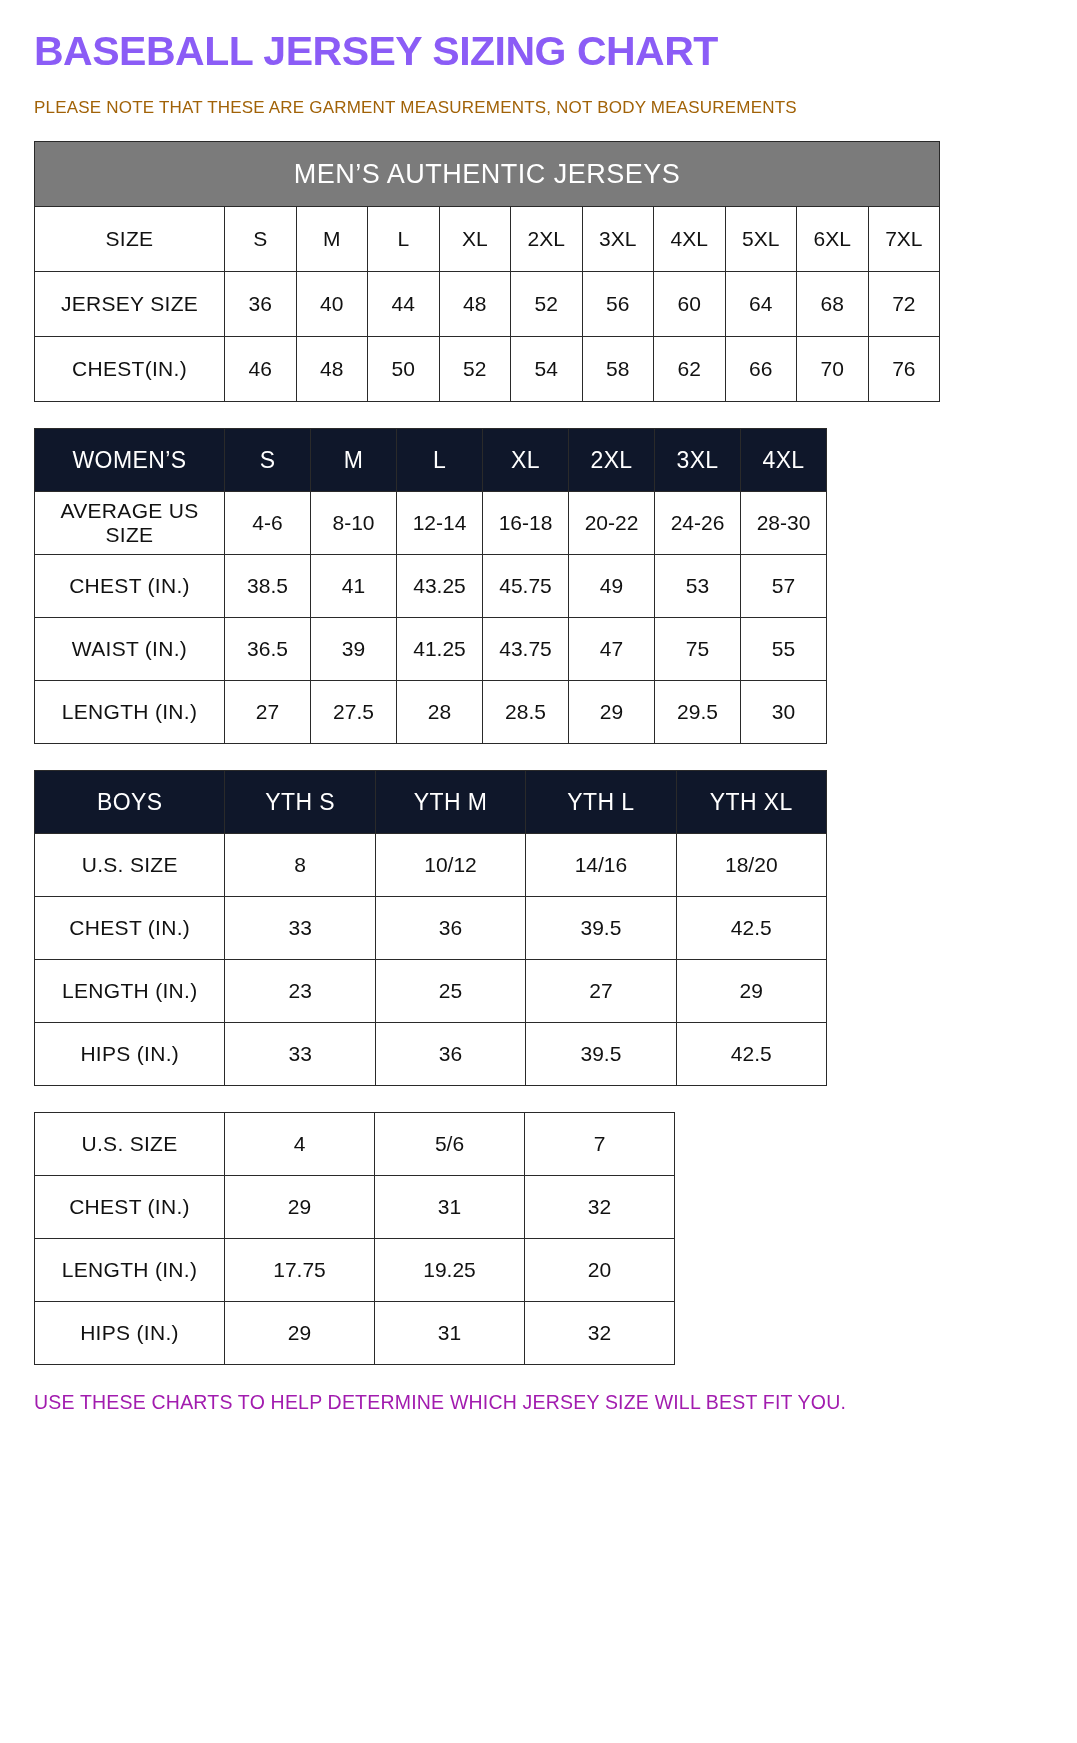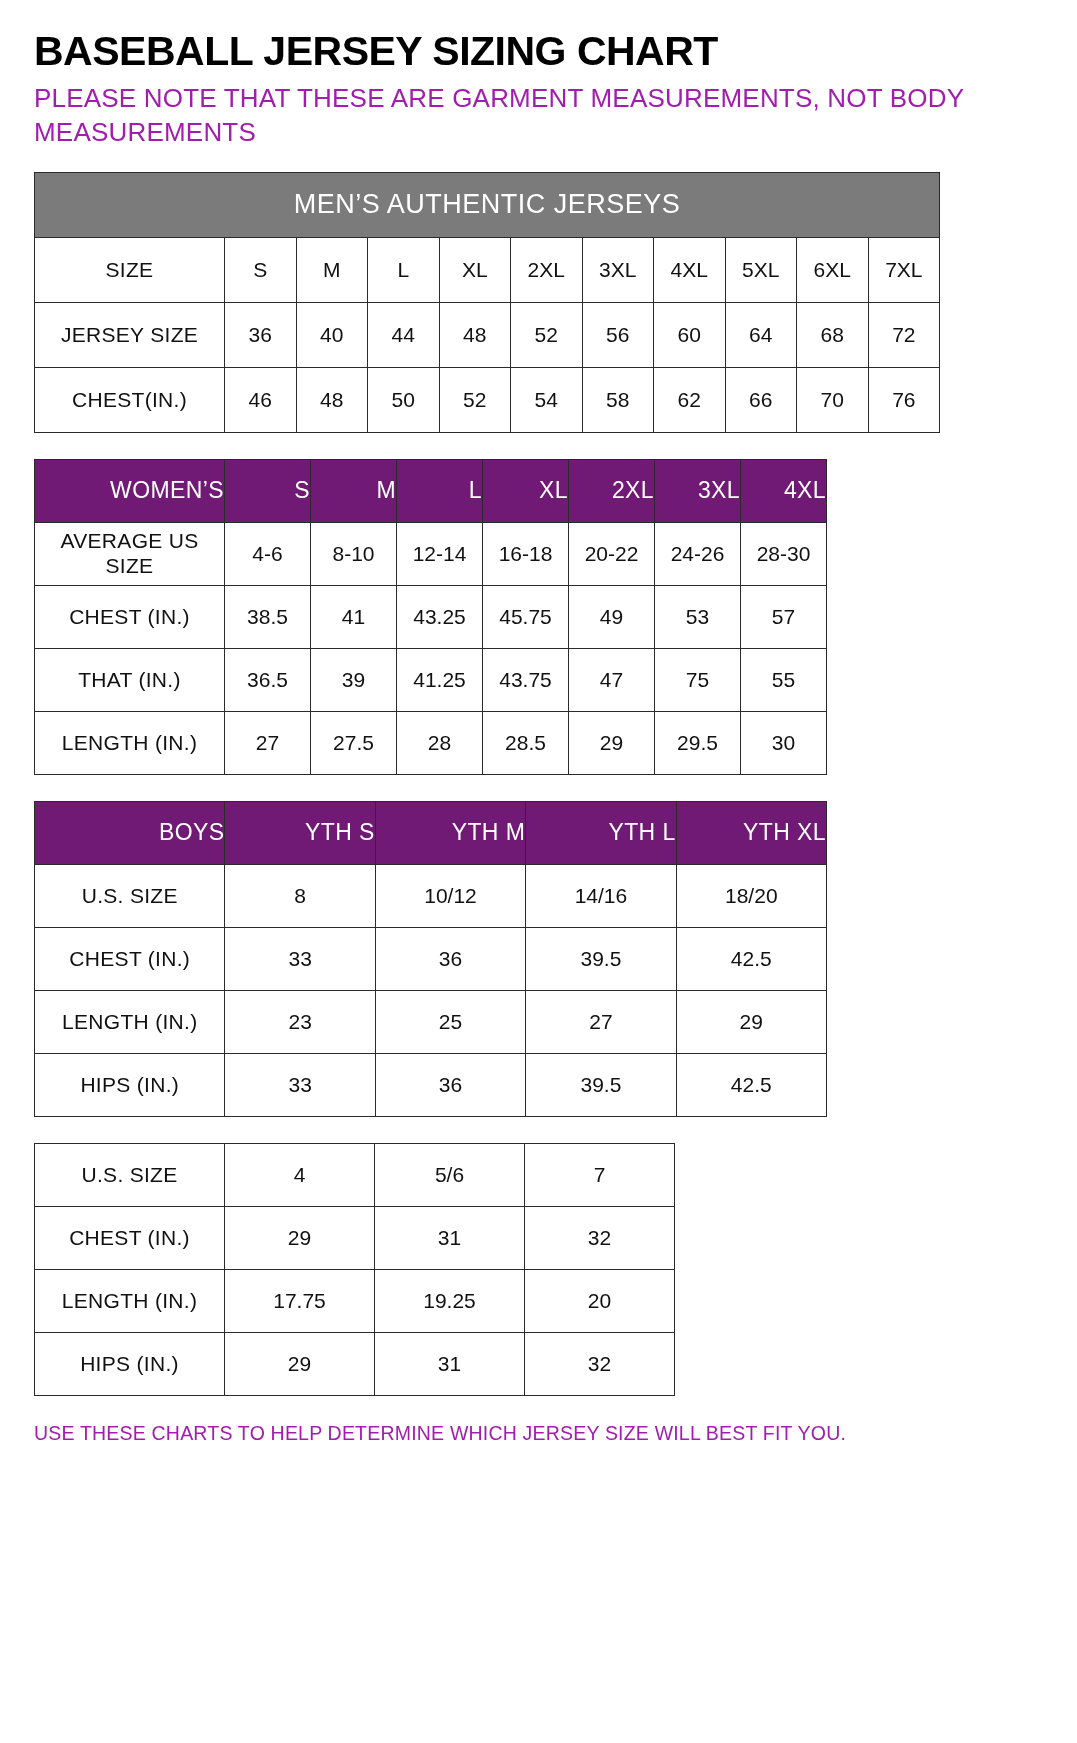--- a/index.html
+++ b/index.html
@@ -17,27 +17,27 @@
   .page {
     width: 1077px;
     box-sizing: border-box;
     padding: 30px 34px 0 34px;
     position: relative;
   }
   .title {
     font-size: 41px;
     font-weight: bold;
     letter-spacing: -0.5px;
-    color: #000000;
-    margin: 0 0 8px 0;
+    color: #8b5cf6;
+    margin: 0 0 24px 0;
     line-height: 1.05;
   }
   .note {
-    font-size: 26px;
-    color: #a21caf;
+    font-size: 17px;
+    color: #a16207;
     line-height: 1.32;
     margin: 0 0 22px 0;
     max-width: 960px;
     letter-spacing: 0.2px;
   }
   table {
     border-collapse: collapse;
     table-layout: fixed;
     margin-bottom: 26px;
   }
@@ -53,25 +53,24 @@
     line-height: 1.15;
   }
   .hdr-band {
     background: #7b7b7b;
     color: #ffffff;
     font-size: 27px;
     letter-spacing: 0.5px;
     height: 66px;
   }
   .hdr-cell {
-    background: #701a75;
+    background: #0f172a;
     color: #ffffff;
     font-size: 23px;
     letter-spacing: 0.4px;
-    text-align: right;
   }
   .rowlabel {
     font-size: 21px;
     letter-spacing: 0.3px;
   }
   .two-line {
     line-height: 1.18;
   }
   
   #mens-table { width: 906px; }
@@ -211,21 +210,21 @@
         <td class="rowlabel">CHEST (IN.)</td>
         <td>38.5</td>
         <td>41</td>
         <td>43.25</td>
         <td>45.75</td>
         <td>49</td>
         <td>53</td>
         <td>57</td>
       </tr>
       <tr>
-        <td class="rowlabel">THAT (IN.)</td>
+        <td class="rowlabel">WAIST (IN.)</td>
         <td>36.5</td>
         <td>39</td>
         <td>41.25</td>
         <td>43.75</td>
         <td>47</td>
         <td>75</td>
         <td>55</td>
       </tr>
       <tr>
         <td class="rowlabel">LENGTH (IN.)</td>

